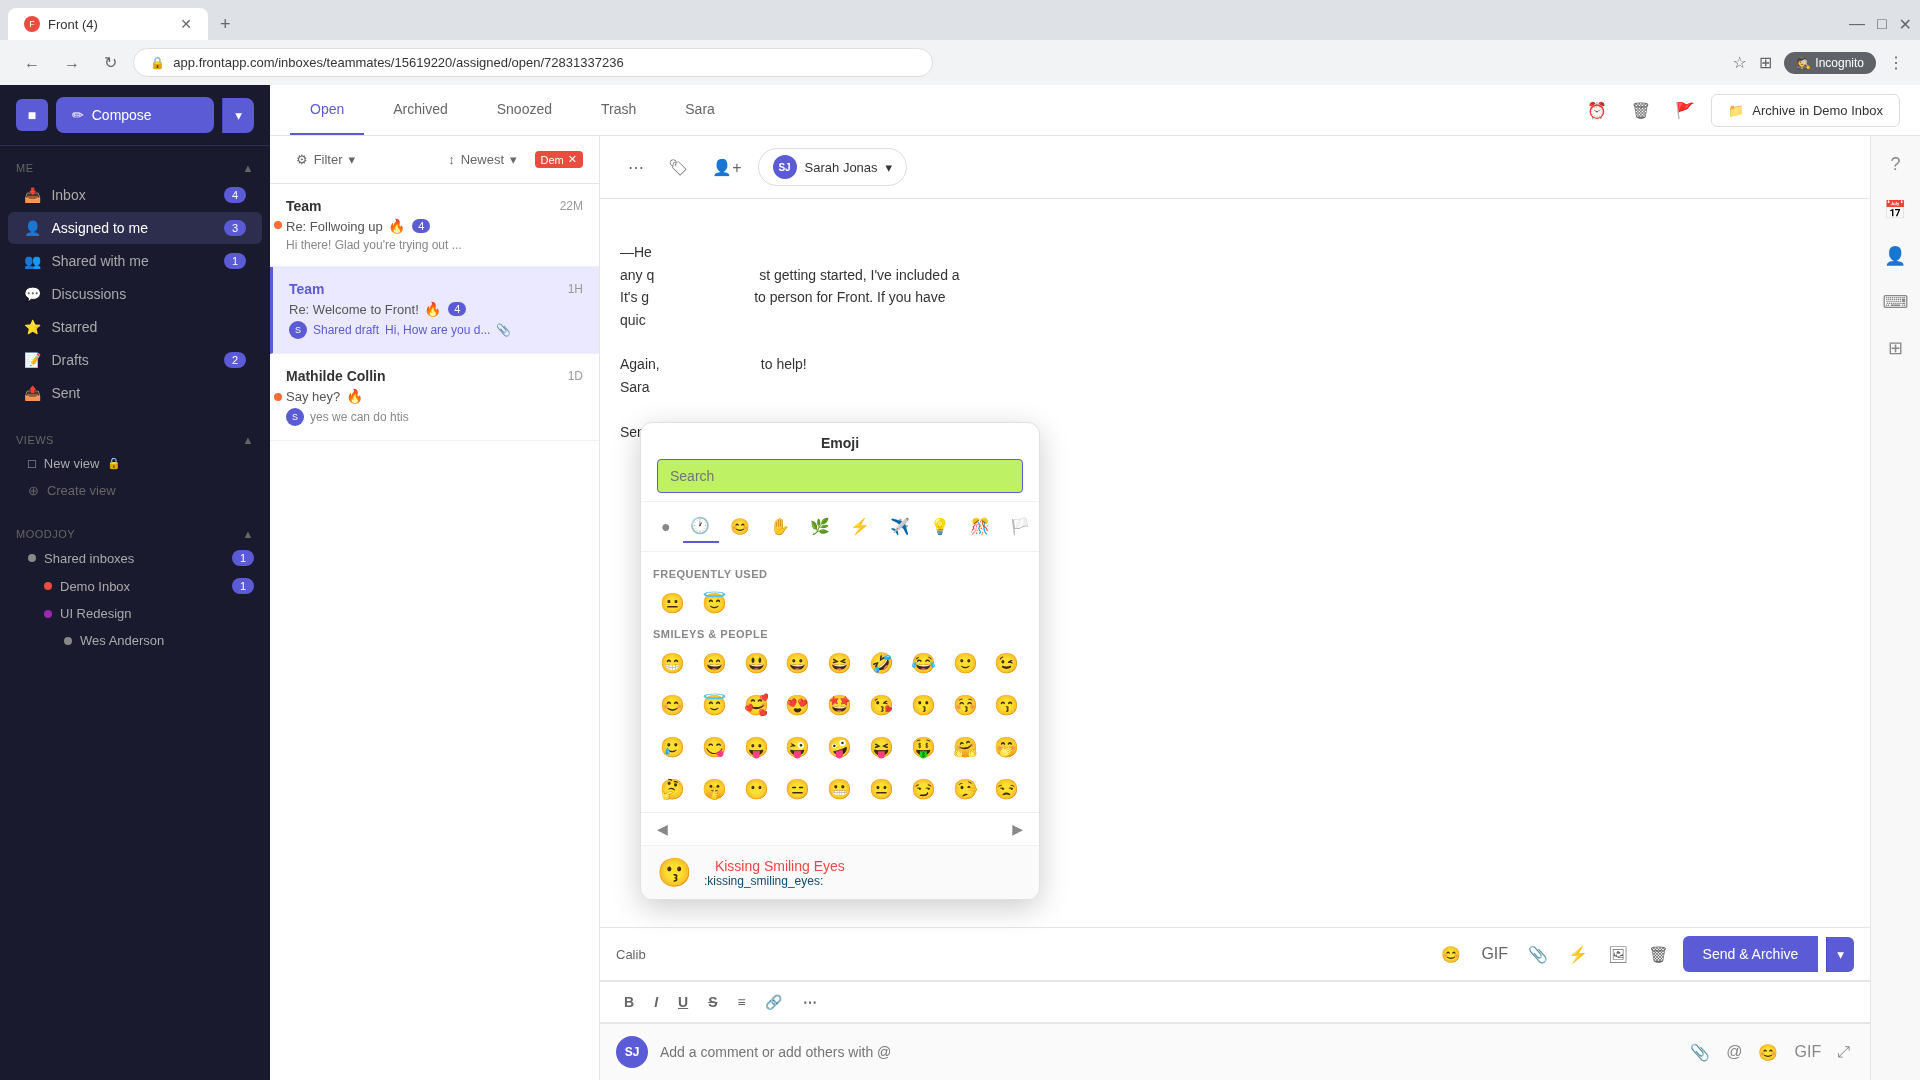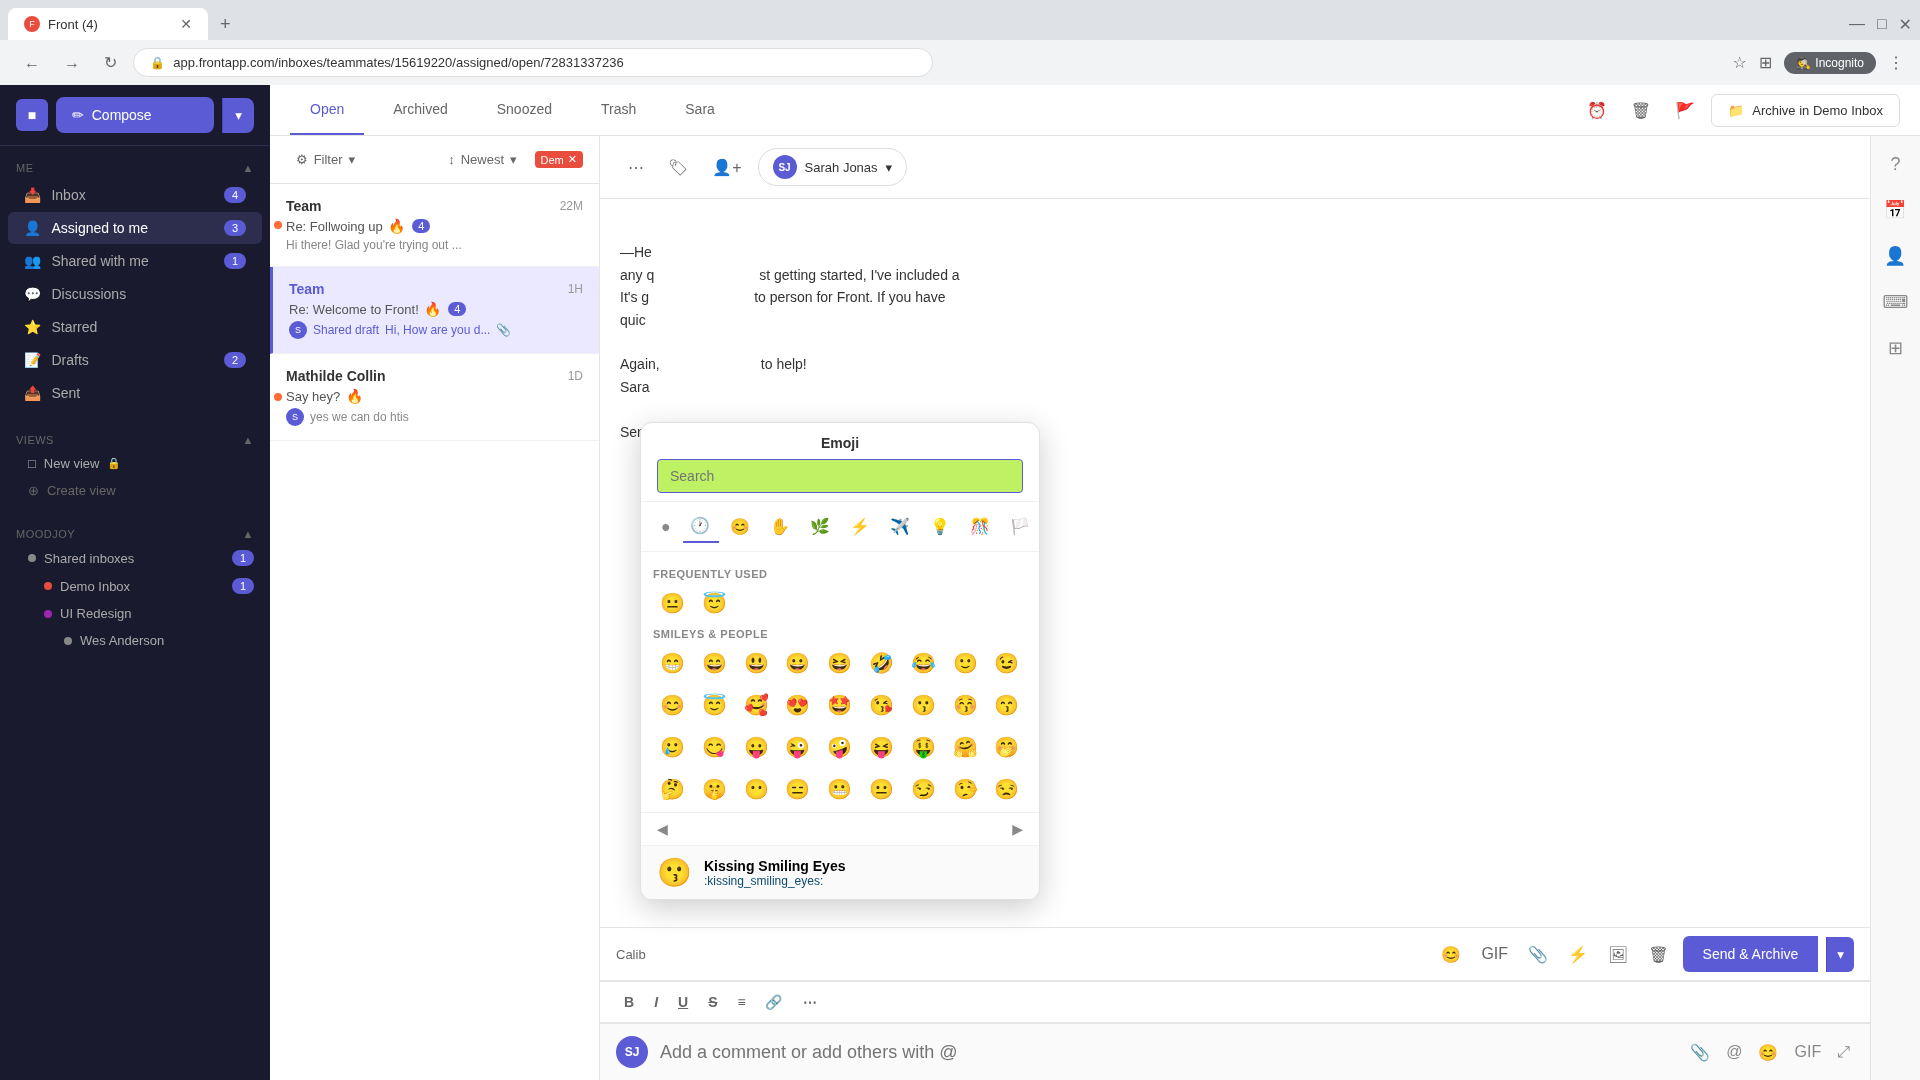--- a/index.html
+++ b/index.html
@@ -101,21 +101,21 @@
     .compose-actions { display: flex; gap: 8px; align-items: center; }
     .compose-action-btn { background: none; border: none; cursor: pointer; font-size: 16px; color: #666; padding: 6px; border-radius: 4px; }
     .send-btn { background: #5b5bd6; color: white; border: none; border-radius: 6px 0 0 6px; padding: 10px 20px; font-size: 14px; cursor: pointer; font-weight: 500; }
     .send-dropdown { background: #5b5bd6; color: white; border: none; border-left: 1px solid #4a4abf; border-radius: 0 6px 6px 0; padding: 10px 10px; cursor: pointer; }
     .format-toolbar { display: flex; gap: 4px; align-items: center; padding: 8px 16px; border-top: 1px solid #e5e5e5; }
     .format-btn { background: none; border: none; cursor: pointer; font-size: 14px; color: #666; padding: 4px 8px; border-radius: 4px; font-weight: bold; }
 
     
     .comment-bar { display: flex; align-items: center; padding: 12px 16px; border-top: 1px solid #e5e5e5; gap: 12px; background: #fafafa; }
     .comment-avatar { width: 32px; height: 32px; background: #5b5bd6; border-radius: 50%; color: white; font-size: 12px; display: flex; align-items: center; justify-content: center; font-weight: 600; }
-    .comment-input { flex: 1; border: none; background: none; font-size: 18px; color: #666; outline: none; }
+    .comment-input { flex: 1; border: none; background: none; font-size: 14px; color: #666; outline: none; }
     .comment-note { font-size: 12px; color: #888; padding: 4px 16px 8px; background: #fafafa; }
     .comment-note span { color: #5b5bd6; font-weight: 500; }
     .comment-actions { display: flex; gap: 8px; }
     .comment-action-btn { background: none; border: none; cursor: pointer; font-size: 16px; color: #888; padding: 4px; }
 
     
     .right-sidebar { width: 50px; background: #f8f8f8; border-left: 1px solid #e5e5e5; display: flex; flex-direction: column; align-items: center; padding: 8px 0; gap: 4px; }
     .right-sidebar-btn { background: none; border: none; cursor: pointer; padding: 10px; border-radius: 8px; font-size: 18px; color: #888; display: flex; align-items: center; justify-content: center; }
 
     
@@ -127,21 +127,21 @@
     .emoji-categories { display: flex; gap: 4px; padding: 8px 12px; border-bottom: 1px solid #f0f0f0; }
     .emoji-cat-btn { background: none; border: none; cursor: pointer; padding: 6px 8px; border-radius: 6px; font-size: 16px; color: #888; }
     .emoji-cat-btn.active { color: #5b5bd6; border-bottom: 2px solid #5b5bd6; border-radius: 0; }
     .emoji-body { max-height: 260px; overflow-y: auto; padding: 8px 12px; }
     .emoji-section-title { font-size: 11px; color: #888; font-weight: 600; text-transform: uppercase; letter-spacing: 0.5px; margin: 8px 0 6px; }
     .emoji-grid { display: grid; grid-template-columns: repeat(9, 1fr); gap: 2px; margin-bottom: 8px; }
     .emoji-btn { background: none; border: none; cursor: pointer; font-size: 20px; padding: 4px; border-radius: 6px; text-align: center; line-height: 1.3; }
     .emoji-preview { display: flex; align-items: center; gap: 12px; padding: 10px 16px; border-top: 1px solid #f0f0f0; background: #fafafa; }
     .emoji-preview-icon { font-size: 28px; }
     .emoji-preview-info { display: flex; flex-direction: column; }
-    .emoji-preview-name { font-size: 14px; font-weight: 700; color: #000000; }
+    .emoji-preview-name { font-size: 14px; font-weight: 400; color: #ef4444; margin-left: 11px; }
     .emoji-preview-code { font-size: 12px; color: #0c4a6e; }
     .emoji-scroll-controls { display: flex; justify-content: space-between; align-items: center; padding: 4px 8px; border-top: 1px solid #f0f0f0; }
     .emoji-scroll-btn { background: none; border: none; cursor: pointer; color: #888; font-size: 14px; padding: 4px 8px; }
 
     
     .emoji-body::-webkit-scrollbar { width: 4px; }
     .emoji-body::-webkit-scrollbar-thumb { background: #ccc; border-radius: 2px; }
   </style>
 </head>
 <body>

